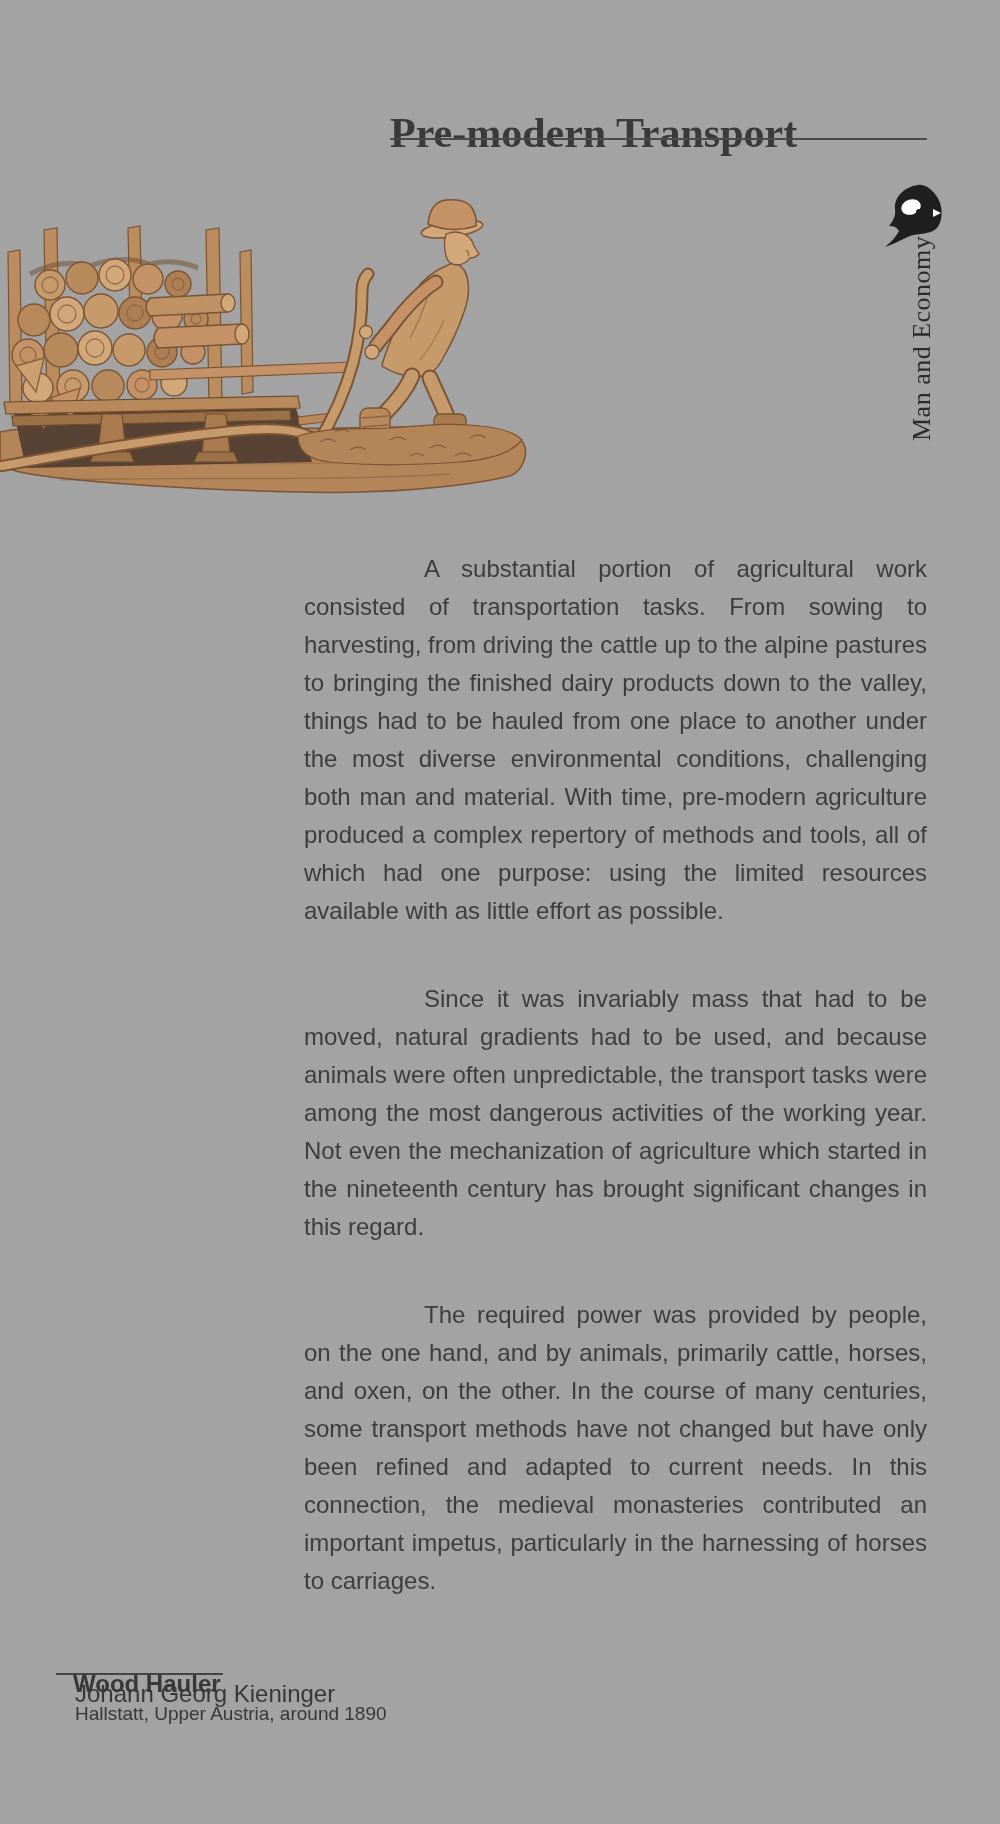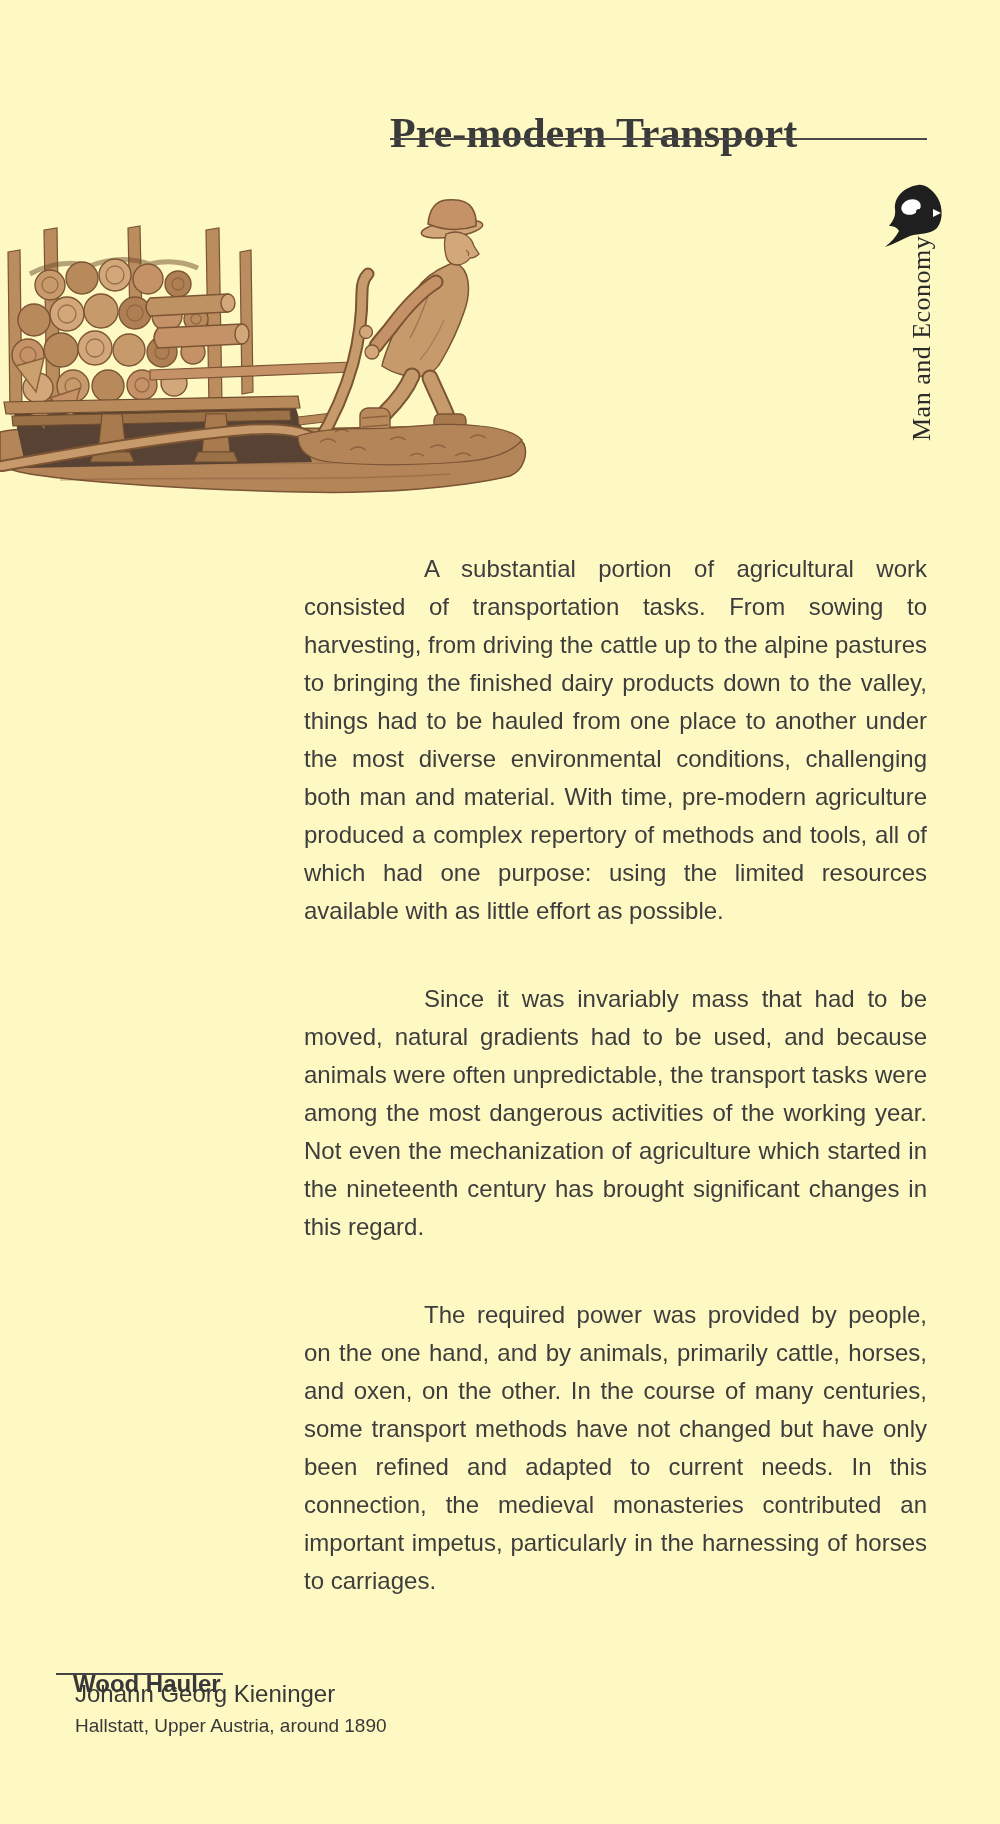--- a/index.html
+++ b/index.html
@@ -1,19 +1,19 @@
 <!DOCTYPE html>
 <html><head>
 <meta charset="utf-8">
 <style>
   html,body{margin:0;padding:0;background:#ffffff;}
   #page{
     position:relative;
     width:1000px;height:1824px;
-    background:#fef9c3;
+    background:#a3a3a3;
     overflow:hidden;
     font-family:"Liberation Sans","DejaVu Sans",sans-serif;
   }
   
   #title{
     position:absolute;left:390px;top:82px;
     font-family:"Liberation Serif","DejaVu Serif",serif;
     font-size:42px;line-height:1.1;font-weight:600;
     color:#3a3a3a;letter-spacing:0px;white-space:nowrap;
   }
@@ -49,21 +49,21 @@
     position:absolute;left:73px;top:0px;
     font-size:24px;font-weight:bold;white-space:nowrap;margin-top:28px;
   }
   #caption-rule{
     position:absolute;left:56px;top:31px;width:167px;height:2px;background:#444444;
   }
   #caption-artist{
     position:absolute;left:75px;top:38px;font-size:24px;white-space:nowrap;
   }
   #caption-provenance{
-    position:absolute;left:75px;top:61px;font-size:19px;white-space:nowrap;margin-top:12px;
+    position:absolute;left:75px;top:61px;font-size:19px;white-space:nowrap;
   }
 </style>
 </head>
 <body>
 
 <div id="page">
 
   <h1 id="title">Pre-modern Transport</h1>
   <div id="title-rule"></div>
 

